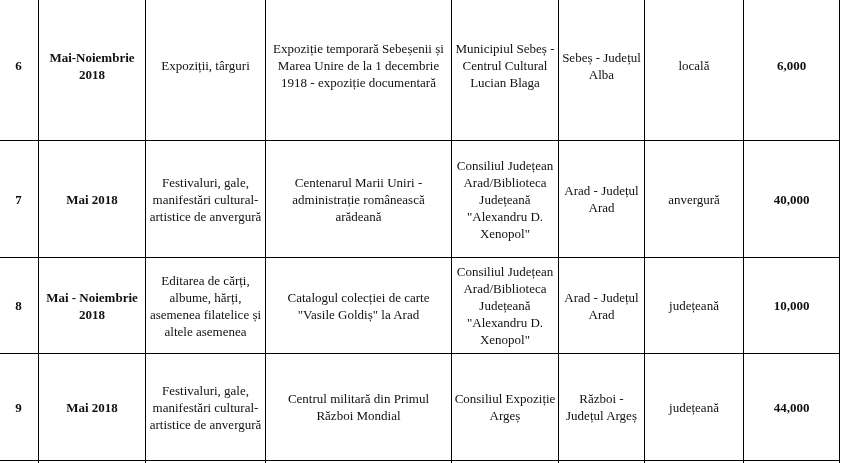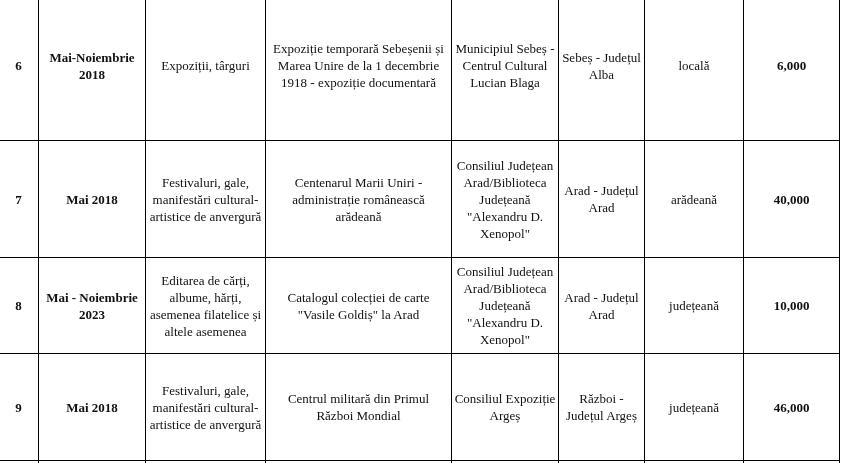--- a/index.html
+++ b/index.html
@@ -74,42 +74,42 @@
         <td>locală</td>
         <td class="bold">6,000</td>
       </tr>
       <tr class="r2">
         <td class="bold">7</td>
         <td class="bold">Mai 2018</td>
         <td>Festivaluri, gale, manifestări cultural-artistice de anvergură</td>
         <td>Centenarul Marii Uniri - administrație românească arădeană</td>
         <td>Consiliul Județean Arad/Biblioteca Județeană "Alexandru D. Xenopol"</td>
         <td>Arad - Județul Arad</td>
-        <td>arădeană</td>
+        <td>anvergură</td>
         <td class="bold">40,000</td>
       </tr>
       <tr class="r3">
         <td class="bold">8</td>
-        <td class="bold">Mai - Noiembrie 2023</td>
+        <td class="bold">Mai - Noiembrie 2018</td>
         <td>Editarea de cărți, albume, hărți, asemenea filatelice și altele asemenea</td>
         <td>Catalogul colecției de carte "Vasile Goldiș" la Arad</td>
         <td>Consiliul Județean Arad/Biblioteca Județeană "Alexandru D. Xenopol"</td>
         <td>Arad - Județul Arad</td>
         <td>județeană</td>
         <td class="bold">10,000</td>
       </tr>
       <tr class="r4">
         <td class="bold">9</td>
         <td class="bold">Mai 2018</td>
         <td>Festivaluri, gale, manifestări cultural-artistice de anvergură</td>
         <td>Centrul militară din Primul Război Mondial</td>
         <td>Consiliul Expoziție Argeș</td>
         <td>Război - Județul Argeș</td>
         <td>județeană</td>
-        <td class="bold">46,000</td>
+        <td class="bold">44,000</td>
       </tr>
       <tr class="r5">
         <td></td>
         <td></td>
         <td></td>
         <td></td>
         <td></td>
         <td></td>
         <td></td>
         <td></td>

